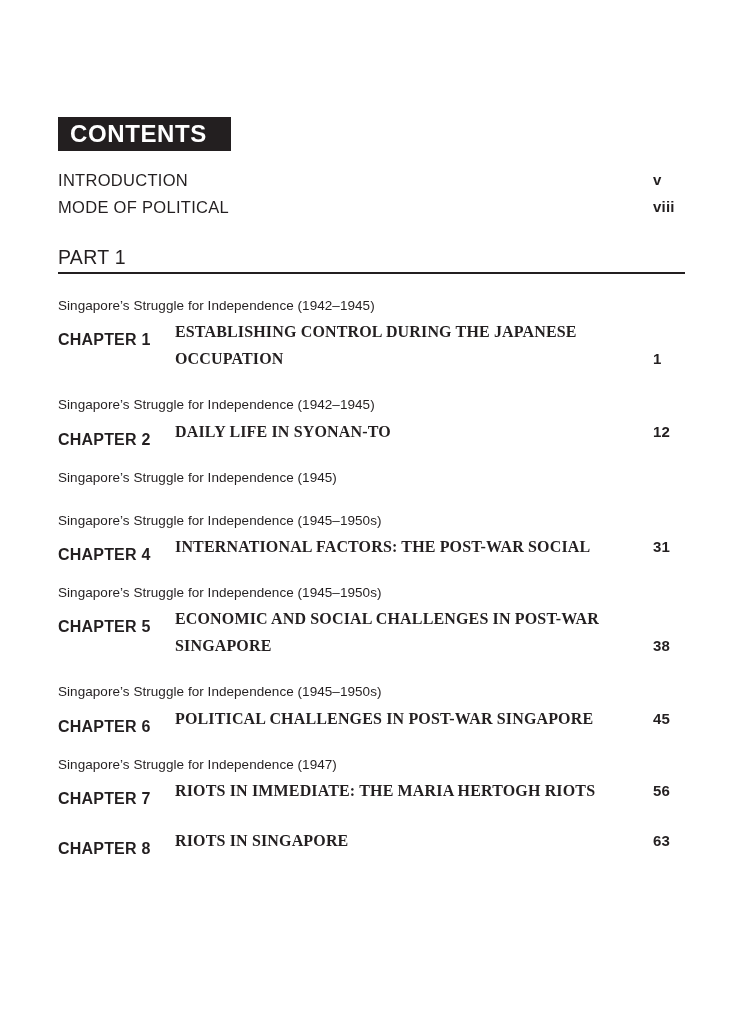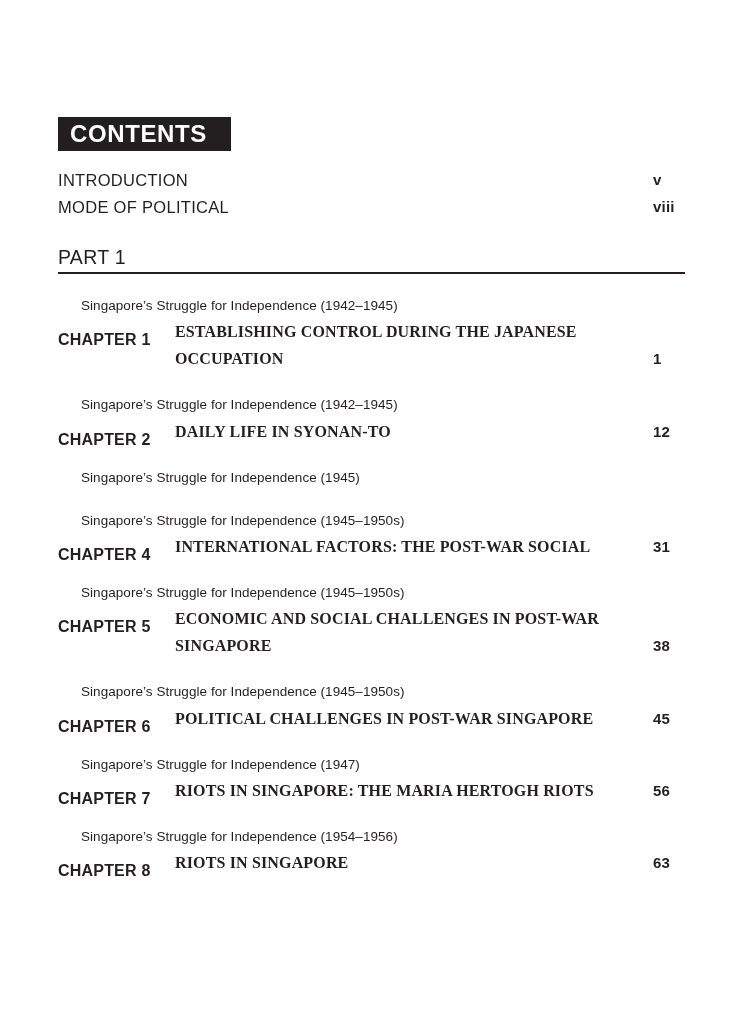--- a/index.html
+++ b/index.html
@@ -107,21 +107,20 @@
     margin-bottom: 23px;
   }
   .toc-context {
     font-size: 13.5px;
     font-weight: normal;
     letter-spacing: 0.05px;
     line-height: 1.5;
     color: #231f20;
     margin-bottom: 2px;
     white-space: nowrap;
-    margin-left: 23px;
   }
   .toc-main {
     position: relative;
   }
   .toc-chapter {
     position: absolute;
     left: 0;
     top: 8px;
     font-size: 16px;
     font-weight: bold;
@@ -239,28 +238,27 @@
         </div>
         <span class="toc-pagenum">45</span>
       </div>
     </div>
 
     <div class="toc-entry">
       <div class="toc-context">Singapore’s Struggle for Independence (1947)</div>
       <div class="toc-main">
         <span class="toc-chapter">CHAPTER 7</span>
         <div class="toc-title">
-          <span class="ln">RIOTS IN SINGAPORE: THE MARIA HERTOGH RIOTS</span>
+          <span class="ln">RIOTS IN IMMEDIATE: THE MARIA HERTOGH RIOTS</span>
         </div>
         <span class="toc-pagenum">56</span>
       </div>
     </div>
 
     <div class="toc-entry">
-      <div class="toc-context">Singapore’s Struggle for Independence (1954–1956)</div>
       <div class="toc-main">
         <span class="toc-chapter">CHAPTER 8</span>
         <div class="toc-title">
           <span class="ln">RIOTS IN SINGAPORE</span>
         </div>
         <span class="toc-pagenum">63</span>
       </div>
     </div>
 
   </div>

